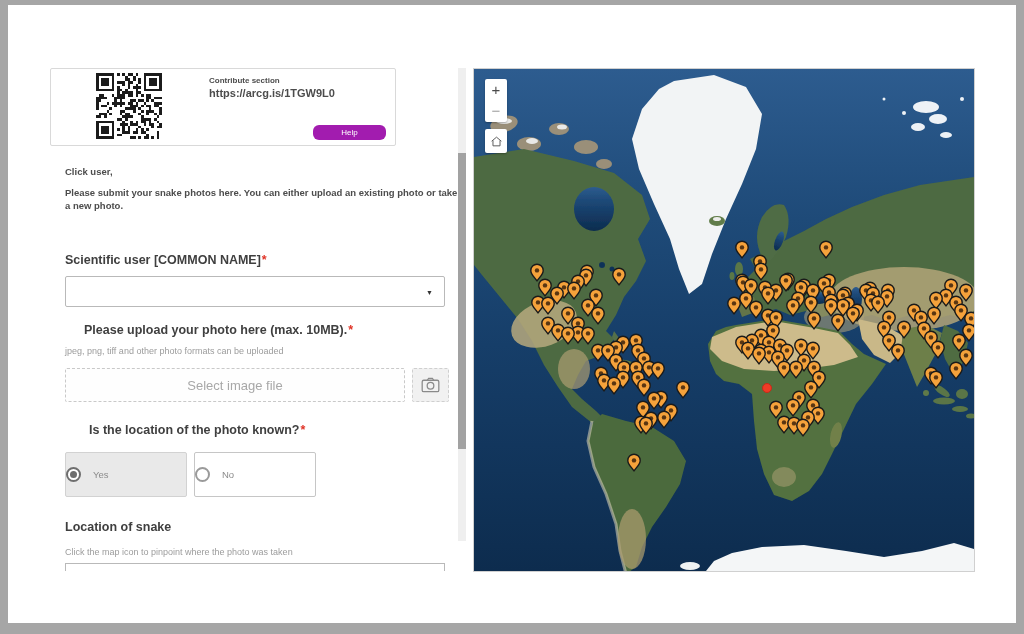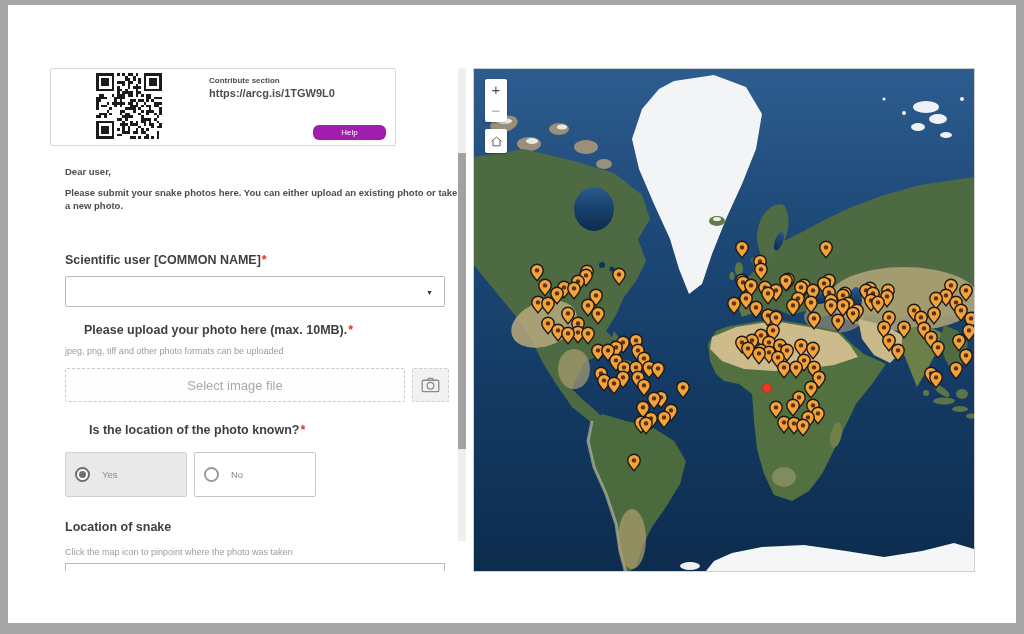--- a/index.html
+++ b/index.html
@@ -46,21 +46,21 @@
     display:flex;align-items:center;justify-content:center;
     font-size:13px;color:#a8a8a8;
   }
   #camera-btn{
     left:404px;top:363px;width:37px;height:34px;box-sizing:border-box;
     border:1px dashed #cfcfcf;border-radius:2px;background:#f1f1f1;cursor:pointer;
     display:flex;align-items:center;justify-content:center;
   }
   .opt{
     top:447px;width:122px;height:45px;box-sizing:border-box;border-radius:2px;cursor:pointer;
-    display:flex;align-items:center;gap:12px;padding-left:9px;
+    display:flex;align-items:center;gap:12px;padding-left:0;
     font-size:9.5px;color:#8b8b8b;
   }
   #opt-yes{left:57px;background:#e9e9e9;border:1px solid #d2d2d2;}
   #opt-no{left:186px;background:#fff;border:1px solid #c6c6c6;}
   .radio{width:15px;height:15px;border-radius:50%;box-sizing:border-box;background:#fff;flex:0 0 auto;}
   .radio.sel{border:2px solid #6e6e6e;position:relative;}
   .radio.sel::after{content:"";position:absolute;left:2px;top:2px;width:7px;height:7px;border-radius:50%;background:#6e6e6e;}
   .radio.unsel{border:2px solid #9a9a9a;}
   #loc-input{
     left:57px;top:558px;width:380px;height:8px;box-sizing:border-box;
@@ -296,21 +296,21 @@
           <rect x="2.64" y="50.160000000000004" width="13.200000000000001" height="13.200000000000001" fill="#ffffff"></rect>
           <rect x="5.28" y="52.800000000000004" width="7.92" height="7.92" fill="#1b1b1b"></rect>
         </svg>
       <div id="contrib-text" class="abs">
         <p class="contrib-title">Contribute section</p>
         <p class="contrib-link">https://arcg.is/1TGW9L0</p>
       </div>
       <div id="help-btn" class="abs">Help</div>
     </div>
 
-    <div class="abs note" style="left:57px;top:160px;">Dear user,</div>
+    <div class="abs note" style="left:57px;top:160px;">Click user,</div>
     <div class="abs note" style="left:57px;top:181px;width:398px;">Please submit your snake photos here. You can either upload an existing photo or take a new photo.</div>
 
     <div class="abs field-label" style="left:57px;top:248px;"><span>Scientific user [COMMON NAME]</span><span class="req">*</span></div>
     <div id="sci-select" class="abs">
       <span></span>
       <span id="sci-caret">▼</span>
     </div>
 
     <div class="abs field-label" style="left:57px;top:318px;padding-left:19px;"><span>Please upload your photo here (max. 10MB).</span><span class="req">*</span></div>
     <div class="abs hint" style="left:57px;top:341px;">jpeg, png, tiff and other photo formats can be uploaded</div>

